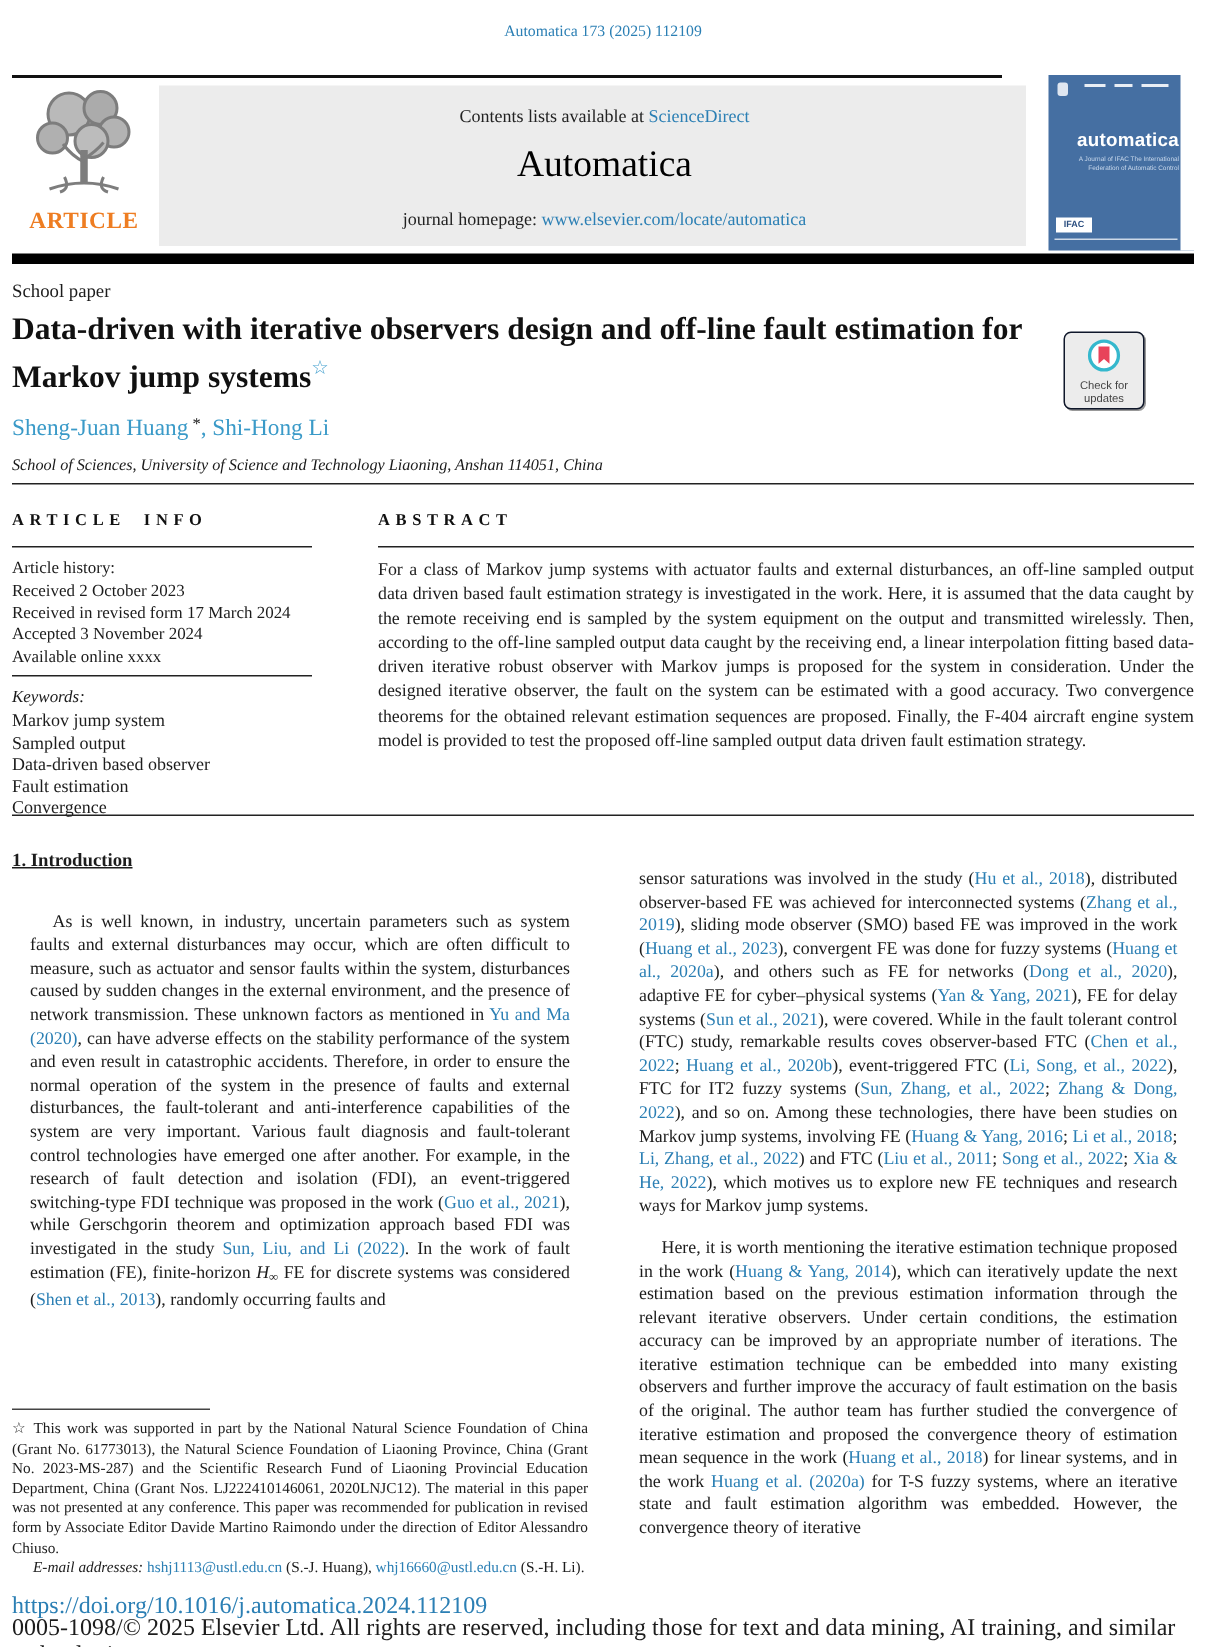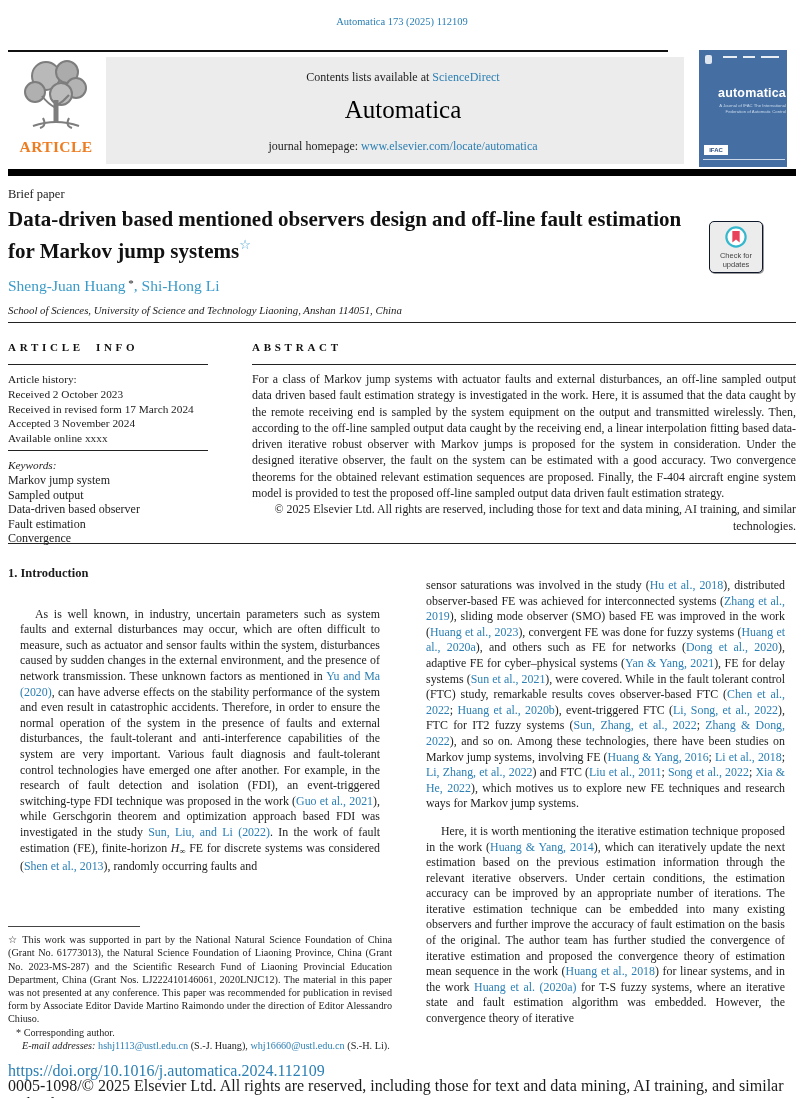--- a/index.html
+++ b/index.html
@@ -62,21 +62,21 @@
   #abs-heading{left:252px;top:341px;}
   #abs-rule{left:252px;top:364px;width:544px;height:1.2px;background:#222;}
   #abs-flow{left:252px;top:371px;width:544px;}
   #abstract-body{font-size:11.9px;line-height:16.3px;text-align:justify;}
   #abstract-copy{font-size:11.9px;line-height:16.3px;text-align:right;}
   #rule-2{left:8px;top:543px;width:788px;height:1.3px;background:#222;}
 
   
   .bodycol{font-size:11.9px;line-height:15.6px;text-align:justify;}
   #left-col{left:8px;top:566px;width:384px;height:486px;display:flex;flex-direction:column;}
-  #intro-heading{font-size:12.5px;font-weight:bold;margin:0 0 13px 0;text-align:left;}
+  #intro-heading{font-size:12.5px;font-weight:bold;margin:0 0 13px 0;text-align:left;text-decoration:underline;}
   .para{margin:12px;}
   .indent{text-indent:15px;}
   #footnote{margin-top:auto;font-size:10.2px;line-height:13.2px;text-align:justify;}
   #fn-rule{width:132px;height:1px;background:#444;margin-bottom:6px;}
   #fn-corresponding{text-indent:8px;}
   #fn-emails{text-indent:14px;}
   #right-col{left:414px;top:566px;width:383px;}
 
   
   #doi-line{left:8px;top:1062px;font-size:16px;}
@@ -129,24 +129,24 @@
     </div>
     <div id="cover-logo"></div>
     <div id="cover-title">automatica</div>
     <div id="cover-sub">A Journal of IFAC The International Federation of Automatic Control</div>
     <div id="cover-ifac">IFAC</div>
     <div id="cover-botline"></div>
   </div>
 
   <div id="bar" class="abs"></div>
 
-  <div id="brief-paper" class="abs">Brief paper</div>
+  <div id="brief-paper" class="abs">School paper</div>
 
   <h1 id="paper-title" class="abs" style="margin:0;">
-    <span>Data-driven based mentioned observers design and off-line fault estimation for Markov jump systems</span><span id="title-star">☆</span>
+    <span>Data-driven with iterative observers design and off-line fault estimation for Markov jump systems</span><span id="title-star">☆</span>
   </h1>
 
   <div id="check-badge" class="abs">
     <span>
       <svg width="22" height="22" viewBox="0 0 24 24" style="margin-top:4px;">
         <circle cx="12" cy="12" r="10.5" fill="#fff" stroke="#35b8cd" stroke-width="2.4"></circle>
         <path d="M8 5.5 h8 v12.5 l-4 -3.4 l-4 3.4 z" fill="#e8435a"></path>
       </svg>
     </span>
     <div id="check-badge-label">
@@ -175,31 +175,29 @@
     <div>Sampled output</div>
     <div>Data-driven based observer</div>
     <div>Fault estimation</div>
     <div>Convergence</div>
   </div>
 
   <div id="abs-heading" class="abs col-heading">ABSTRACT</div>
   <div id="abs-rule" class="abs"></div>
   <div id="abs-flow" class="abs">
     <div id="abstract-body">For a class of Markov jump systems with actuator faults and external disturbances, an off-line sampled output data driven based fault estimation strategy is investigated in the work. Here, it is assumed that the data caught by the remote receiving end is sampled by the system equipment on the output and transmitted wirelessly. Then, according to the off-line sampled output data caught by the receiving end, a linear interpolation fitting based data-driven iterative robust observer with Markov jumps is proposed for the system in consideration. Under the designed iterative observer, the fault on the system can be estimated with a good accuracy. Two convergence theorems for the obtained relevant estimation sequences are proposed. Finally, the F-404 aircraft engine system model is provided to test the proposed off-line sampled output data driven fault estimation strategy.</div>
-    <div id="abstract-copy">© 2025 Elsevier Ltd. All rights are reserved, including those for text and data mining, AI training, and similar technologies.</div>
   </div>
   <div id="rule-2" class="abs"></div>
 
   <div id="left-col" class="abs bodycol">
     <h2 id="intro-heading">1. Introduction</h2>
     <p class="para indent"><span>As is well known, in industry, uncertain parameters such as system faults and external disturbances may occur, which are often difficult to measure, such as actuator and sensor faults within the system, disturbances caused by sudden changes in the external environment, and the presence of network transmission. These unknown factors as mentioned in </span><span class="ln">Yu and Ma (2020)</span><span>, can have adverse effects on the stability performance of the system and even result in catastrophic accidents. Therefore, in order to ensure the normal operation of the system in the presence of faults and external disturbances, the fault-tolerant and anti-interference capabilities of the system are very important. Various fault diagnosis and fault-tolerant control technologies have emerged one after another. For example, in the research of fault detection and isolation (FDI), an event-triggered switching-type FDI technique was proposed in the work (</span><span class="ln">Guo et al., 2021</span><span>), while Gerschgorin theorem and optimization approach based FDI was investigated in the study </span><span class="ln">Sun, Liu, and Li (2022)</span><span>. In the work of fault estimation (FE), finite-horizon </span><span class="it">H</span><span class="sub">∞</span><span> FE for discrete systems was considered (</span><span class="ln">Shen et al., 2013</span><span>), randomly occurring faults and</span></p>
     <div id="footnote">
       <div id="fn-rule"></div>
       <div><span class="dark">☆ </span><span>This work was supported in part by the National Natural Science Foundation of China (Grant No. 61773013), the Natural Science Foundation of Liaoning Province, China (Grant No. 2023-MS-287) and the Scientific Research Fund of Liaoning Provincial Education Department, China (Grant Nos. LJ222410146061, 2020LNJC12). The material in this paper was not presented at any conference. This paper was recommended for publication in revised form by Associate Editor Davide Martino Raimondo under the direction of Editor Alessandro Chiuso.</span></div>
-      <div id="fn-corresponding">* Corresponding author.</div>
       <div id="fn-emails"><span class="it">E-mail addresses: </span><span class="ln">hshj1113@ustl.edu.cn</span><span> (S.-J. Huang), </span><span class="ln">whj16660@ustl.edu.cn</span><span> (S.-H. Li).</span></div>
     </div>
   </div>
 
   <div id="right-col" class="abs bodycol">
     <p class="para"><span>sensor saturations was involved in the study (</span><span class="ln">Hu et al., 2018</span><span>), distributed observer-based FE was achieved for interconnected systems (</span><span class="ln">Zhang et al., 2019</span><span>), sliding mode observer (SMO) based FE was improved in the work (</span><span class="ln">Huang et al., 2023</span><span>), convergent FE was done for fuzzy systems (</span><span class="ln">Huang et al., 2020a</span><span>), and others such as FE for networks (</span><span class="ln">Dong et al., 2020</span><span>), adaptive FE for cyber–physical systems (</span><span class="ln">Yan &amp; Yang, 2021</span><span>), FE for delay systems (</span><span class="ln">Sun et al., 2021</span><span>), were covered. While in the fault tolerant control (FTC) study, remarkable results coves observer-based FTC (</span><span class="ln">Chen et al., 2022</span><span>; </span><span class="ln">Huang et al., 2020b</span><span>), event-triggered FTC (</span><span class="ln">Li, Song, et al., 2022</span><span>), FTC for IT2 fuzzy systems (</span><span class="ln">Sun, Zhang, et al., 2022</span><span>; </span><span class="ln">Zhang &amp; Dong, 2022</span><span>), and so on. Among these technologies, there have been studies on Markov jump systems, involving FE (</span><span class="ln">Huang &amp; Yang, 2016</span><span>; </span><span class="ln">Li et al., 2018</span><span>; </span><span class="ln">Li, Zhang, et al., 2022</span><span>) and FTC (</span><span class="ln">Liu et al., 2011</span><span>; </span><span class="ln">Song et al., 2022</span><span>; </span><span class="ln">Xia &amp; He, 2022</span><span>), which motives us to explore new FE techniques and research ways for Markov jump systems.</span></p>
     <p class="para indent"><span>Here, it is worth mentioning the iterative estimation technique proposed in the work (</span><span class="ln">Huang &amp; Yang, 2014</span><span>), which can iteratively update the next estimation based on the previous estimation information through the relevant iterative observers. Under certain conditions, the estimation accuracy can be improved by an appropriate number of iterations. The iterative estimation technique can be embedded into many existing observers and further improve the accuracy of fault estimation on the basis of the original. The author team has further studied the convergence of iterative estimation and proposed the convergence theory of estimation mean sequence in the work (</span><span class="ln">Huang et al., 2018</span><span>) for linear systems, and in the work </span><span class="ln">Huang et al. (2020a)</span><span> for T-S fuzzy systems, where an iterative state and fault estimation algorithm was embedded. However, the convergence theory of iterative</span></p>
   </div>
 
   <div id="doi-line" class="abs ln">https://doi.org/10.1016/j.automatica.2024.112109</div>

